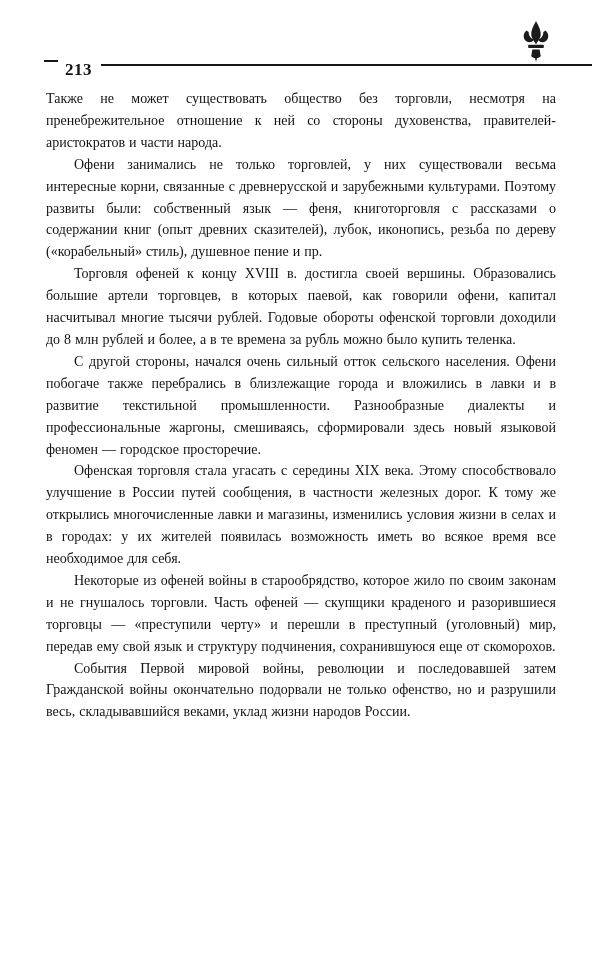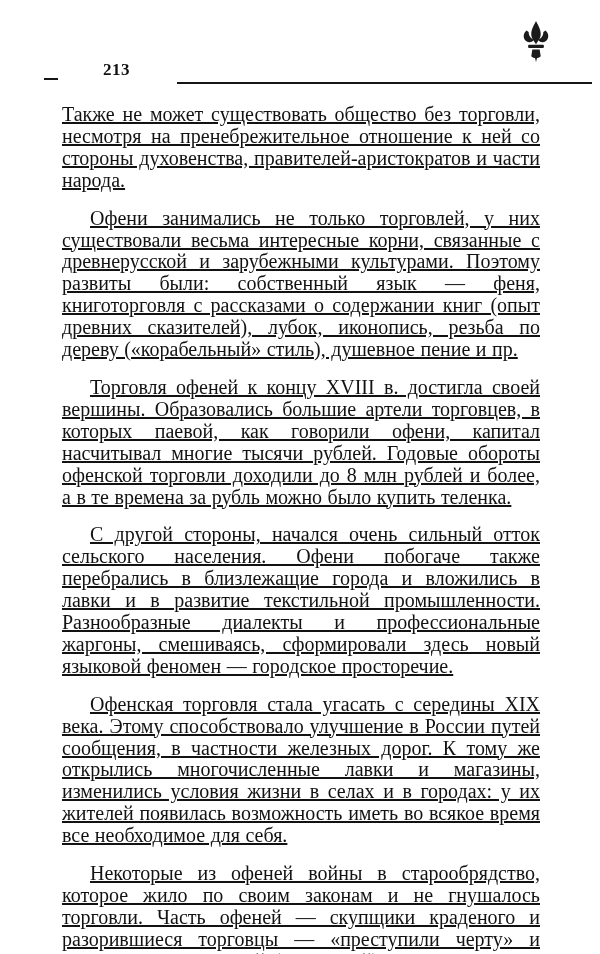--- a/index.html
+++ b/index.html
@@ -25,23 +25,22 @@
     height: 42px;
     color: #1b1b1b;
   }
   .ornament svg { width: 100%; height: 100%; fill: currentColor; }
   .header-row {
     position: absolute;
     top: 60px;
     left: 44px;
     right: 8px;
     display: flex;
-    align-items: flex-end;
+    align-items: flex-start;
     height: 20px;
-    gap: 38px;
   }
   .pre-dash {
     width: 14px;
     height: 2px;
     background: #161616;
     margin-right: 7px;
     flex: 0 0 auto;
   }
   .page-number {
     font-weight: bold;
@@ -57,28 +56,27 @@
     position: relative;
     top: 4px;
   }
   .text-block {
     position: absolute;
     top: 88px;
     left: 46px;
     right: 44px;
   }
   .text-block p {
-    margin: 16px;
+    margin: 0;
     text-align: justify;
     text-indent: 28px;
-    font-size: 20px;
+    font-size: 14px;
     line-height: 21.9px;
     word-spacing: 0.5px;
     hyphens: auto;
-    text-decoration: underline;
   }
   .text-block p.no-indent { text-indent: 0; }
 </style>
 </head>
 <body>
 
 <div class="page">
 
   <div class="ornament">
     <svg viewBox="0 0 30 40" xmlns="http://www.w3.org/2000/svg" aria-hidden="true">
@@ -97,15 +95,16 @@
     <span class="header-rule"></span>
   </div>
 
   <div class="text-block">
     <p class="no-indent">Также не может существовать общество без торговли, несмотря на пренебрежительное отношение к ней со стороны духовенства, правителей-аристократов и части народа.</p>
     <p>Офени занимались не только торговлей, у них существовали весьма интересные корни, связанные с древнерусской и зарубежными культурами. Поэтому развиты были: собственный язык — феня, книготорговля с рассказами о содержании книг (опыт древних сказителей), лубок, иконопись, резьба по дереву («корабельный» стиль), душевное пение и пр.</p>
     <p>Торговля офеней к концу XVIII в. достигла своей вершины. Образовались большие артели торговцев, в которых паевой, как говорили офени, капитал насчитывал многие тысячи рублей. Годовые обороты офенской торговли доходили до 8 млн рублей и более, а в те времена за рубль можно было купить теленка.</p>
     <p>С другой стороны, начался очень сильный отток сельского населения. Офени побогаче также перебрались в близлежащие города и вложились в лавки и в развитие текстильной промышленности. Разнообразные диалекты и профессиональные жаргоны, смешиваясь, сформировали здесь новый языковой феномен — городское просторечие.</p>
     <p>Офенская торговля стала угасать с середины XIX века. Этому способствовало улучшение в России путей сообщения, в частности железных дорог. К тому же открылись многочисленные лавки и магазины, изменились условия жизни в селах и в городах: у их жителей появилась возможность иметь во всякое время все необходимое для себя.</p>
     <p>Некоторые из офеней войны в старообрядство, которое жило по своим законам и не гнушалось торговли. Часть офеней — скупщики краденого и разорившиеся торговцы — «преступили черту» и перешли в преступный (уголовный) мир, передав ему свой язык и структуру подчинения, сохранившуюся еще от скоморохов.</p>
+    <p>События Первой мировой войны, революции и последовавшей затем Гражданской войны окончательно подорвали не только офенство, но и разрушили весь, складывавшийся веками, уклад жизни народов России.</p>
   </div>
 
 </div>
 
 </body></html>

